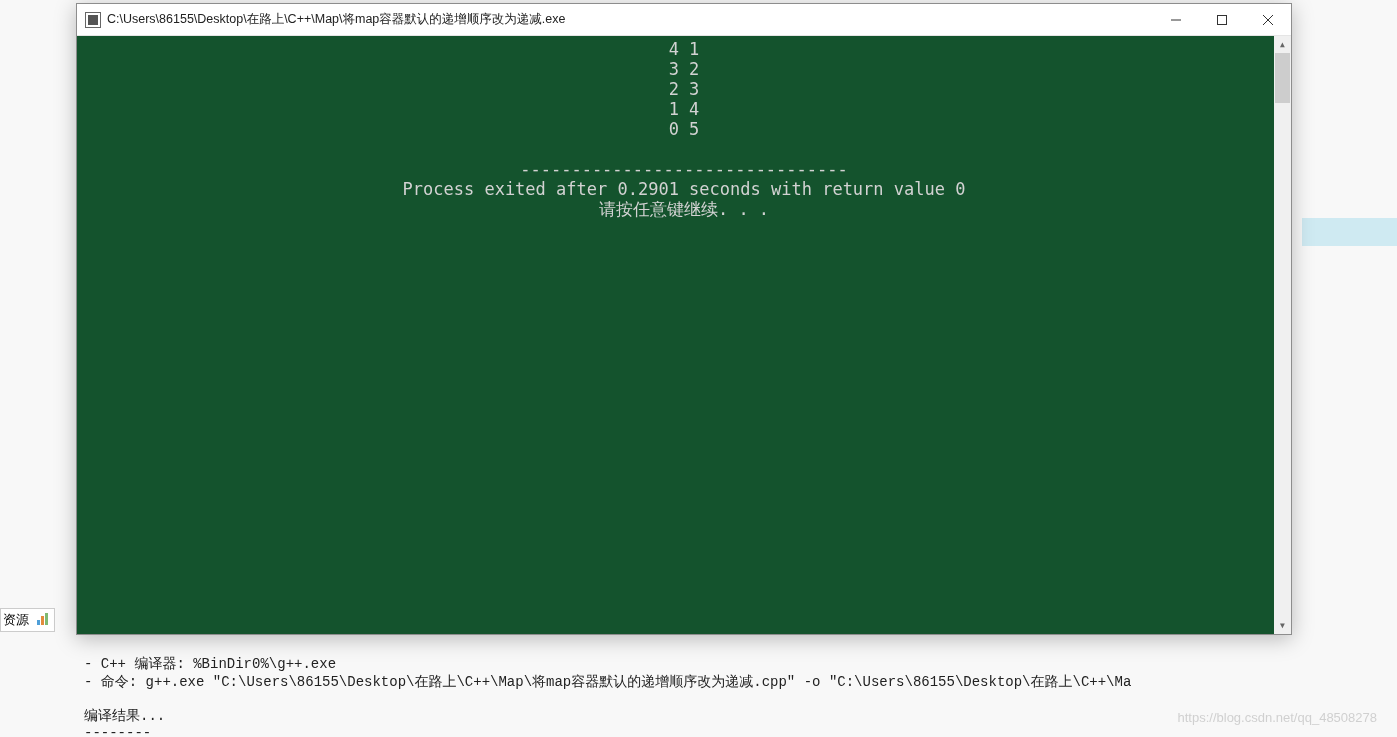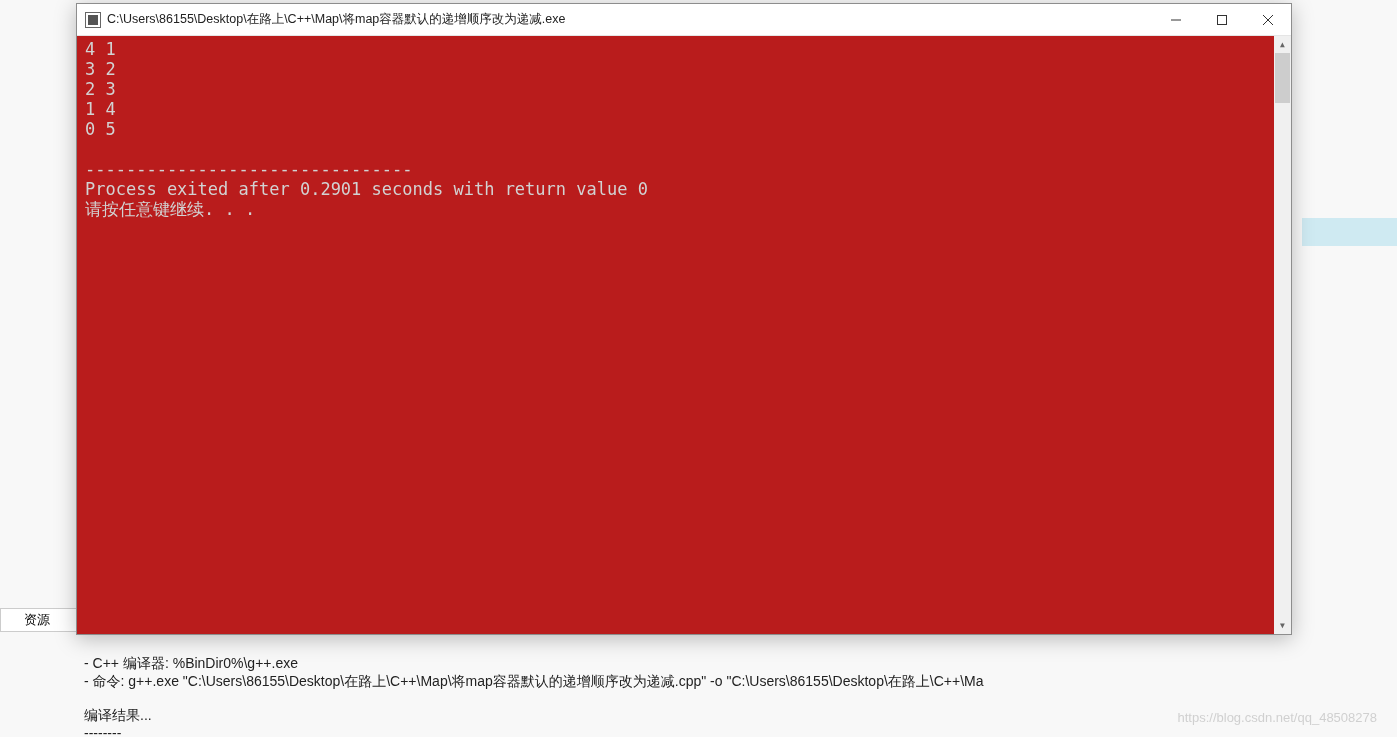--- a/index.html
+++ b/index.html
@@ -16,33 +16,33 @@
       left: 0;
       bottom: 105px;
       height: 24px;
       display: flex;
       align-items: center;
       background: #fff;
       border: 1px solid #ccc;
       font-size: 13px;
     }
     .bottom-left-tab .tab-label {
-      padding: 2px 23px;
+      padding: 2px 2px;
     }
     .bottom-left-tab .tab-icon {
       padding: 2px 6px;
       display: inline-block;
     }
     .bottom-panel {
       position: absolute;
       left: 80px;
       right: 0;
       bottom: 0;
       height: 100px;
-      font-family: Liberation Sans, sans-serif;
+      font-family: Liberation Mono, monospace;
       font-size: 14px;
       padding: 2px 4px;
       color: #222;
       white-space: pre;
       overflow: hidden;
     }
     .highlight-strip {
       position: absolute;
       right: 0;
       top: 218px;
@@ -108,29 +108,30 @@
       width: 46px;
       height: 100%;
       display: flex;
       align-items: center;
       justify-content: center;
       color: #333;
     }
     .win-btn svg { width: 10px; height: 10px; }
     .console-body {
       flex: 1;
-      background: #b91c1c;
+      background: #14532d;
       color: #d2d2d2;
       font-family: "NSimSun", Consolas, monospace;
       font-size: 17px;
       line-height: 20px;
       padding: 3px 8px;
       position: relative;
       overflow: hidden;
       white-space: pre;
+      text-align: center;
     }
     .scrollbar {
       position: absolute;
       right: 0;
       top: 0;
       bottom: 0;
       width: 17px;
       background: #f0f0f0;
     }
     .scrollbar-thumb {

